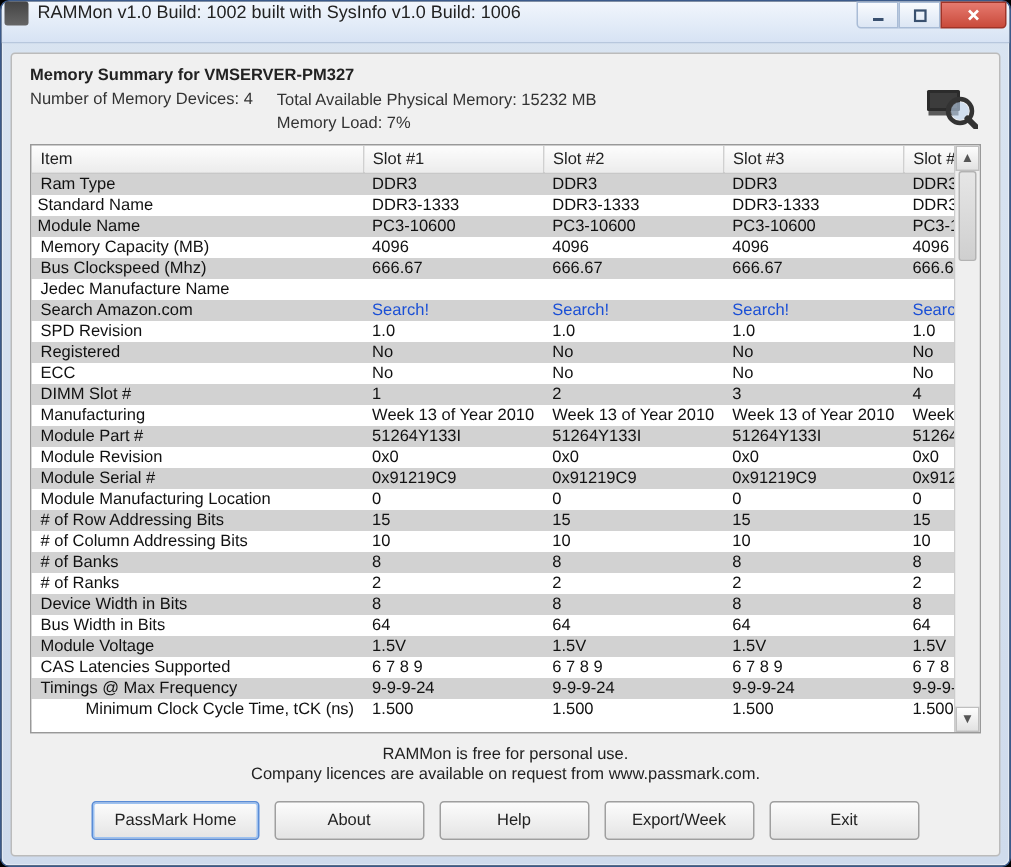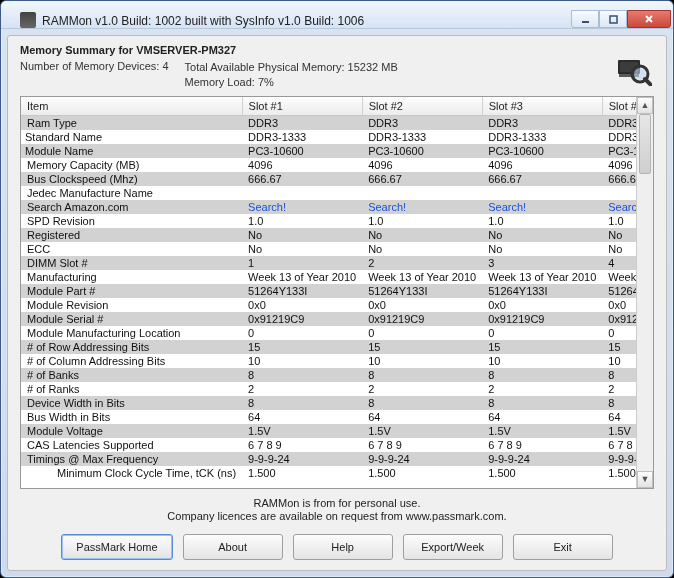--- a/index.html
+++ b/index.html
@@ -19,22 +19,22 @@
     border-radius: 6px;
     display: flex;
     flex-direction: column;
     box-shadow: inset 0 0 0 1px rgba(255,255,255,0.4);
   }
   .titlebar {
     height: 28px;
     background: linear-gradient(#f1f6fc, #d7e3f4);
     border-bottom: 1px solid #b7c7dd;
     display: flex;
-    align-items: flex-end;
-    padding: 0 2px 0 19px;
+    align-items: flex-start;
+    padding: 0 2px 0 2px;
     border-radius: 6px 6px 0 0;
   }
   .titlebar .icon {
     width: 16px;
     height: 16px;
     background: linear-gradient(#444,#666);
     border-radius: 2px;
     margin-right: 6px;
   }
   .titlebar .title {
@@ -438,21 +438,21 @@
       <div class="scrollbar">
         <div class="sb-btn">▲</div>
         <div class="sb-track">
           <div class="sb-thumb"></div>
         </div>
         <div class="sb-btn">▼</div>
       </div>
     </div>
 
     <div class="footer-text">
-      <div>RAMMon is from for personal use.</div>
+      <div>RAMMon is free for personal use.</div>
       <div>Company licences are available on request from www.passmark.com.</div>
     </div>
 
     <div class="btn-row">
       <button class="btn primary">PassMark Home</button>
       <button class="btn">About</button>
       <button class="btn">Help</button>
       <button class="btn">Export/Week</button>
       <button class="btn">Exit</button>
     </div>

